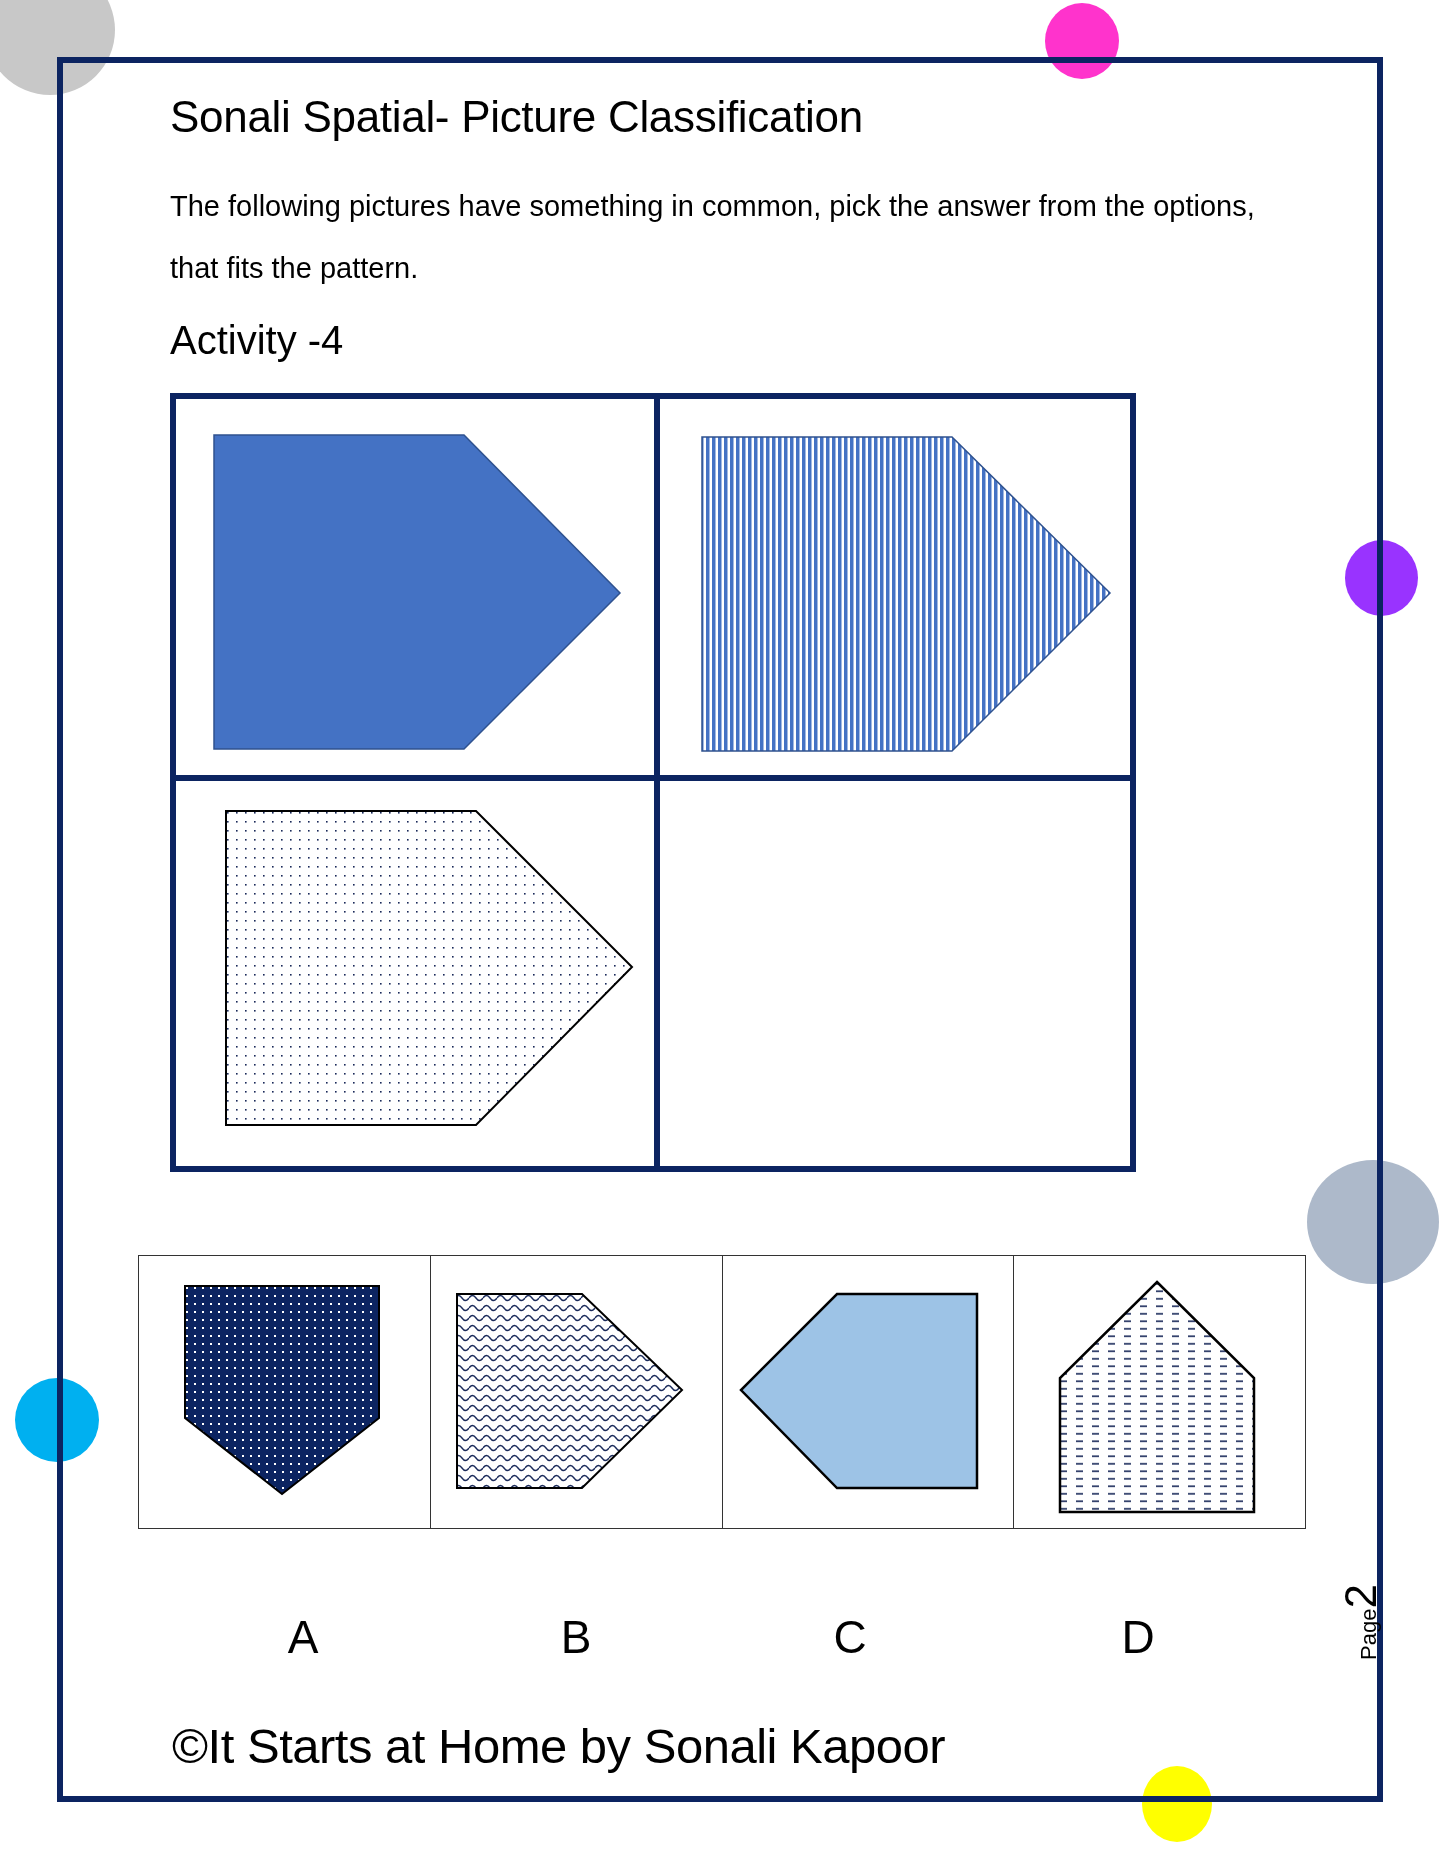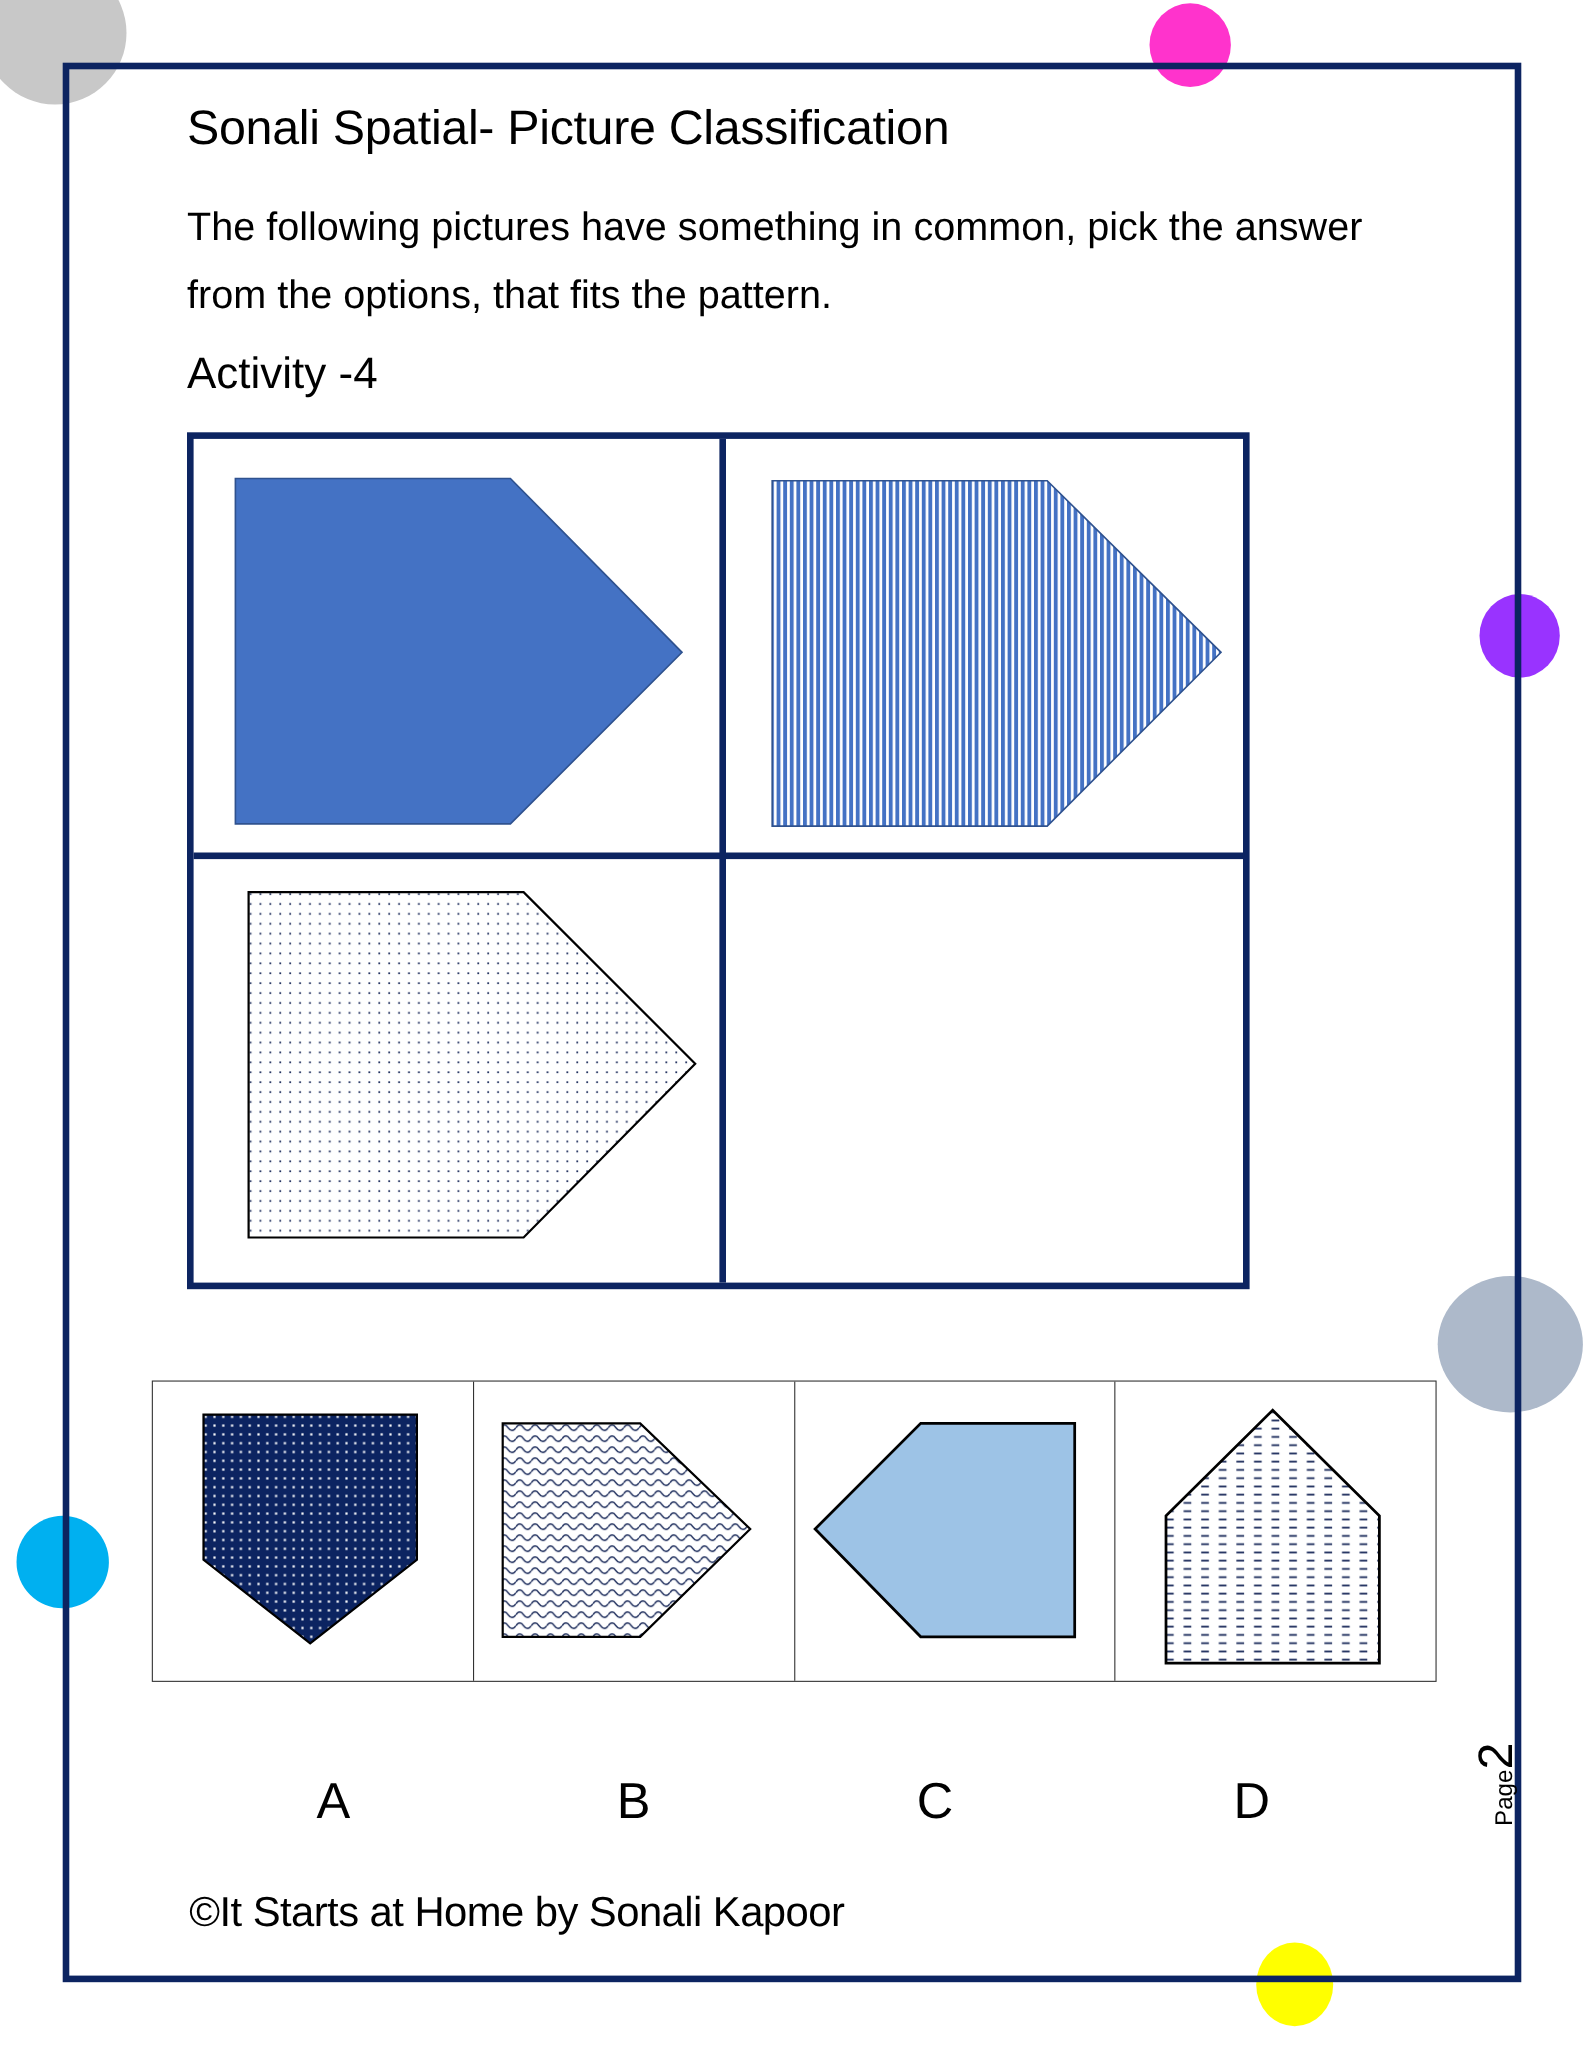--- a/index.html
+++ b/index.html
@@ -2,33 +2,33 @@
 <html><head>
   <meta charset="utf-8">
   <style>
     html, body { margin: 0; padding: 0; background: #ffffff; }
     body { width: 1445px; height: 1870px; position: relative; overflow: hidden;
            font-family: "Liberation Sans", "DejaVu Sans", sans-serif; color: #000; }
     .dot { position: absolute; border-radius: 50%; }
     .frame { position: absolute; left: 57px; top: 57px; width: 1326px; height: 1745px;
              border: 6px solid #0c2461; box-sizing: border-box; }
     .title { position: absolute; left: 170px; top: 92px; font-size: 44px; letter-spacing: -0.3px; }
-    .instr { position: absolute; left: 170px; top: 175px; font-size: 36px; line-height: 62px; width: 1100px; }
+    .instr { position: absolute; left: 170px; top: 175px; font-size: 29px; line-height: 62px; width: 1100px; }
     .activity { position: absolute; left: 170px; top: 318px; font-size: 40px; }
     .grid { position: absolute; left: 170px; top: 393px; width: 966px; height: 779px;
             border: 6px solid #0c2461; box-sizing: border-box; }
     .vline { position: absolute; left: 478px; top: 0; width: 6px; height: 100%; background: #0c2461; }
     .hline { position: absolute; top: 376px; left: 0; height: 6px; width: 100%; background: #0c2461; }
     .shape { position: absolute; }
     .opts { position: absolute; left: 138px; top: 1255px; width: 1168px; height: 274px;
             border: 1.5px solid #333; box-sizing: border-box; display: flex; }
     .opt { flex: 1; border-right: 1.5px solid #333; position: relative; }
     .opt:last-child { border-right: none; }
     .letter { position: absolute; top: 1610px; font-size: 46px; width: 60px; text-align: center; }
-    .copyright { position: absolute; left: 172px; top: 1718px; font-size: 38px; letter-spacing: -0.5px; }
+    .copyright { position: absolute; left: 172px; top: 1718px; font-size: 49px; letter-spacing: -0.5px; }
     .pagenum { position: absolute; left: 1336px; top: 1660px; transform: rotate(-90deg); transform-origin: left top; white-space: nowrap; }
     .pagenum .pg { font-size: 22px; }
     .pagenum .num { font-size: 44px; }
   </style>
 </head>
 <body>
 
 <div class="dot" style="left:-15px;top:-35px;width:130px;height:130px;background:#c8c8c8;"></div>
 <div class="dot" style="left:1045px;top:3px;width:74px;height:76px;background:#ff33cc;"></div>
 <div class="dot" style="left:1345px;top:540px;width:73px;height:76px;background:#9933ff;"></div>

